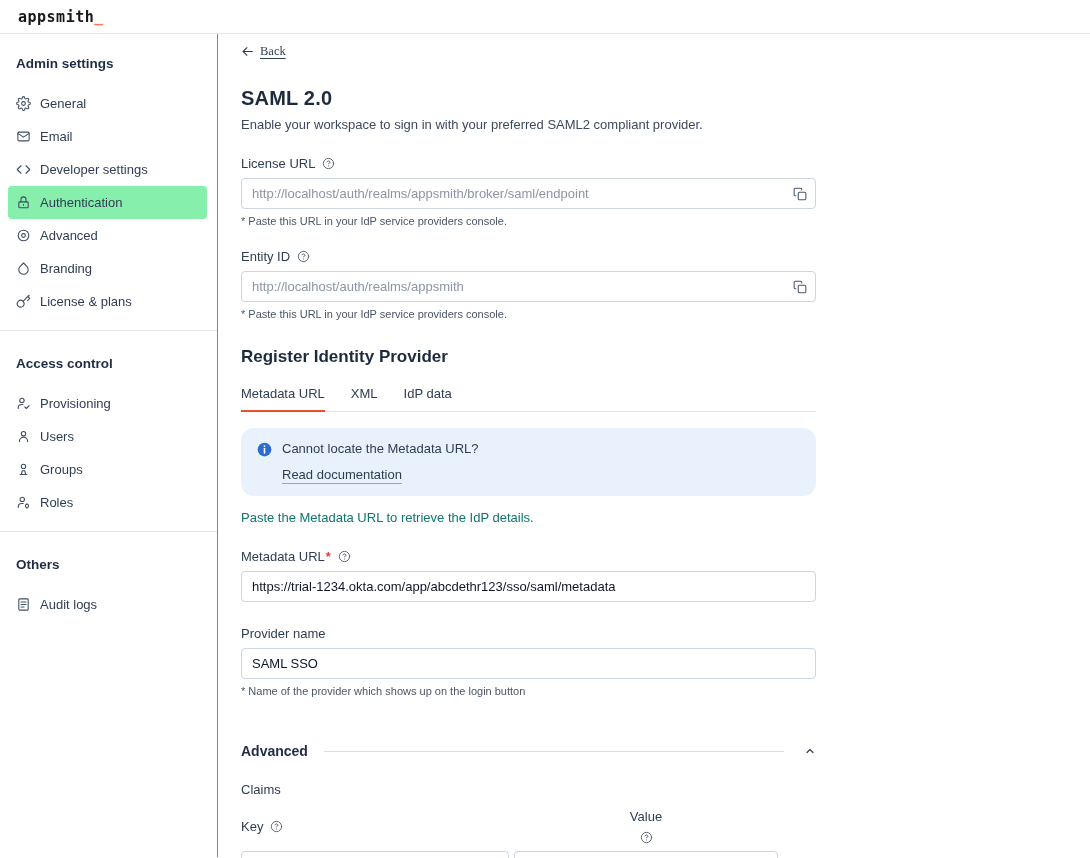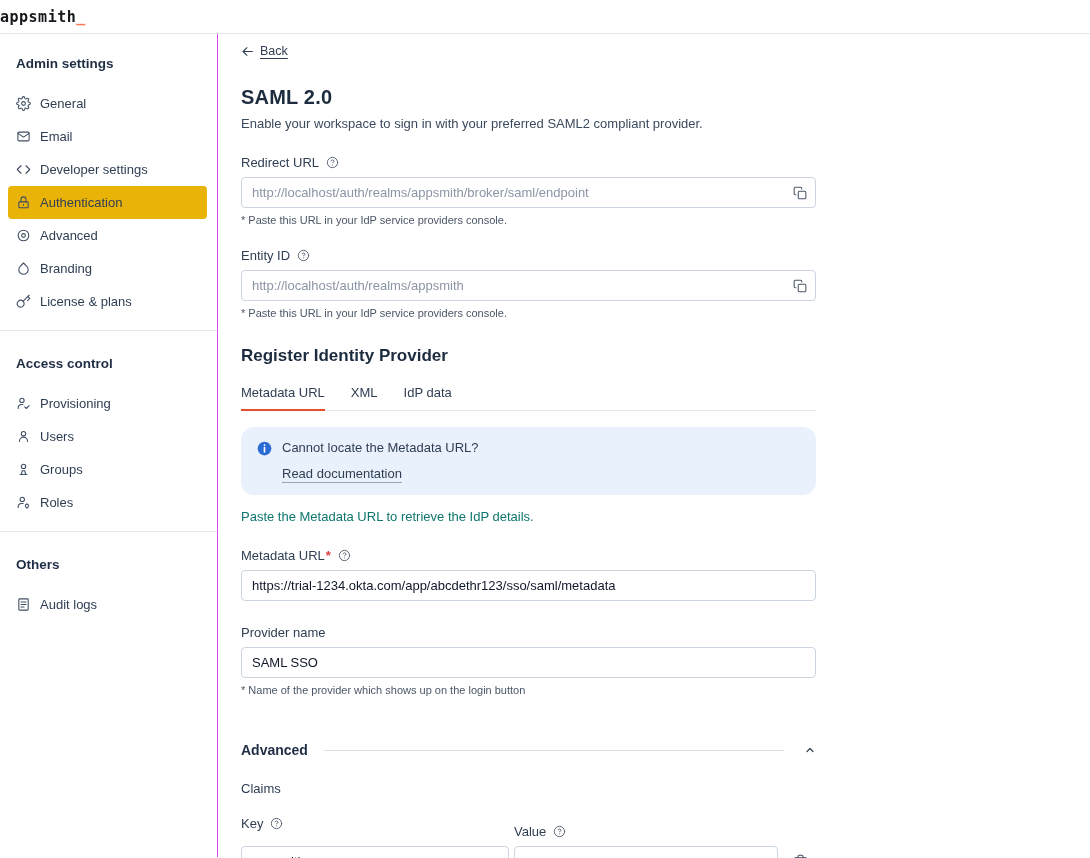--- a/index.html
+++ b/index.html
@@ -1,40 +1,40 @@
 <!DOCTYPE html>
 <html><head>
 <meta charset="utf-8">
 <style>
   * { margin:0; padding:0; box-sizing:border-box; }
   html,body { width:1090px; height:858px; background:#fff; overflow:hidden;
     font-family:"Liberation Sans", sans-serif; color:#2f3e53; }
 
   
-  .header { height:34px; border-bottom:1px solid #e4e8ee; display:flex; align-items:center; padding-left:0; }
+  .header { height:34px; border-bottom:1px solid #e4e8ee; display:flex; align-items:center; padding-left:18px; }
   .logo { font-family:"DejaVu Sans Mono", monospace; font-weight:bold; font-size:15px; color:#17181c; letter-spacing:.5px; }
   .logo .accent { color:#f97b57; }
 
   
   .body-wrap { display:flex; height:823px; }
   .sidebar { width:218px; border-right:1px solid #d946ef; padding-top:22px; flex-shrink:0; }
   .main { flex:1; padding:10px 0 0 23px; }
   .main-col { width:575px; }
 
   
   .side-title { font-size:13.5px; font-weight:bold; color:#1f2d44; padding:0 16px; margin-bottom:16px; }
   .side-item { height:33px; display:flex; align-items:center; gap:9px; padding:0 8px; margin:0 10px 0 8px;
     font-size:13px; color:#2f3e53; border-radius:4px; cursor:pointer; }
-  .side-item.active { background:#eab308; }
+  .side-item.active { background:#86efac; }
   .side-item svg { flex-shrink:0; }
   .side-divider { border-top:1px solid #e4e8ee; margin-top:12px; }
   .side-section-gap { margin-top:25px; }
 
   
-  .back-row { display:flex; align-items:center; gap:6px; font-size:12.5px; color:#2f3e53; cursor:pointer; width:fit-content; }
+  .back-row { display:flex; align-items:center; gap:6px; font-size:12.5px; color:#2f3e53; cursor:pointer; width:fit-content;font-family:Liberation Serif, serif; }
   .back-row .back-label { text-decoration:underline; text-underline-offset:3px; }
   .page-title { margin-top:28px; font-size:20px; font-weight:bold; color:#1c2b3e; letter-spacing:.2px; }
   .page-subtitle { margin-top:7px; font-size:13px; color:#3c4a5e; }
 
   .field-label-row { display:flex; align-items:center; gap:7px; font-size:13px; font-weight:500; color:#2f3e53; }
   .req { color:#e03c3c; margin-left:1px; font-weight:bold; }
   .mt24 { margin-top:24px; } .mt22 { margin-top:22px; }
   .input-wrap { position:relative; margin-top:7px; }
   .text-input { width:100%; height:31px; border:1px solid #ccd5e0; border-radius:4px; padding:0 32px 0 10px;
     font-size:13px; font-family:"Liberation Sans", sans-serif; color:#0f172a; background:#fff; outline:none; }
@@ -185,21 +185,21 @@
             <line x1="21" y1="12" x2="4" y2="12"></line>
             <polyline points="11 19 4 12 11 5"></polyline>
           </svg>
         <span class="back-label">Back</span>
       </div>
 
       <div class="page-title">SAML 2.0</div>
       <div class="page-subtitle">Enable your workspace to sign in with your preferred SAML2 compliant provider.</div>
 
       <div class="field-label-row mt24">
-        <span>Redirect URL</span>
+        <span>License URL</span>
         <svg width="13" height="13" viewBox="0 0 24 24" fill="none" stroke="#5a6575" stroke-width="1.8" stroke-linecap="round" stroke-linejoin="round">
             <circle cx="12" cy="12" r="9.5"></circle>
             <path d="M9.3 9a2.8 2.8 0 0 1 5.4.9c0 1.8-2.7 2.6-2.7 2.6"></path>
             <line x1="12" y1="16.5" x2="12" y2="16.6"></line>
           </svg>
       </div>
       <div class="input-wrap">
         <input class="text-input" type="text" readonly="" placeholder="http://localhost/auth/realms/appsmith/broker/saml/endpoint" style="">
         <button class="copy-btn">
           <svg width="14" height="14" viewBox="0 0 24 24" fill="none" stroke="#4a5666" stroke-width="1.8" stroke-linecap="round" stroke-linejoin="round">
@@ -283,21 +283,21 @@
 
       <div class="claims-grid">
         <div class="col-key field-label-row" style="margin-top:0;">
           <span>Key</span>
           <svg width="13" height="13" viewBox="0 0 24 24" fill="none" stroke="#5a6575" stroke-width="1.8" stroke-linecap="round" stroke-linejoin="round">
               <circle cx="12" cy="12" r="9.5"></circle>
               <path d="M9.3 9a2.8 2.8 0 0 1 5.4.9c0 1.8-2.7 2.6-2.7 2.6"></path>
               <line x1="12" y1="16.5" x2="12" y2="16.6"></line>
             </svg>
         </div>
-        <div class="col-value field-label-row" style="margin-top:16px;">
+        <div class="col-value field-label-row" style="margin-top:0;flex-direction:column;">
           <span>Value</span>
           <svg width="13" height="13" viewBox="0 0 24 24" fill="none" stroke="#5a6575" stroke-width="1.8" stroke-linecap="round" stroke-linejoin="round">
               <circle cx="12" cy="12" r="9.5"></circle>
               <path d="M9.3 9a2.8 2.8 0 0 1 5.4.9c0 1.8-2.7 2.6-2.7 2.6"></path>
               <line x1="12" y1="16.5" x2="12" y2="16.6"></line>
             </svg>
         </div>
       </div>
 
       <div class="claim-inputs">

